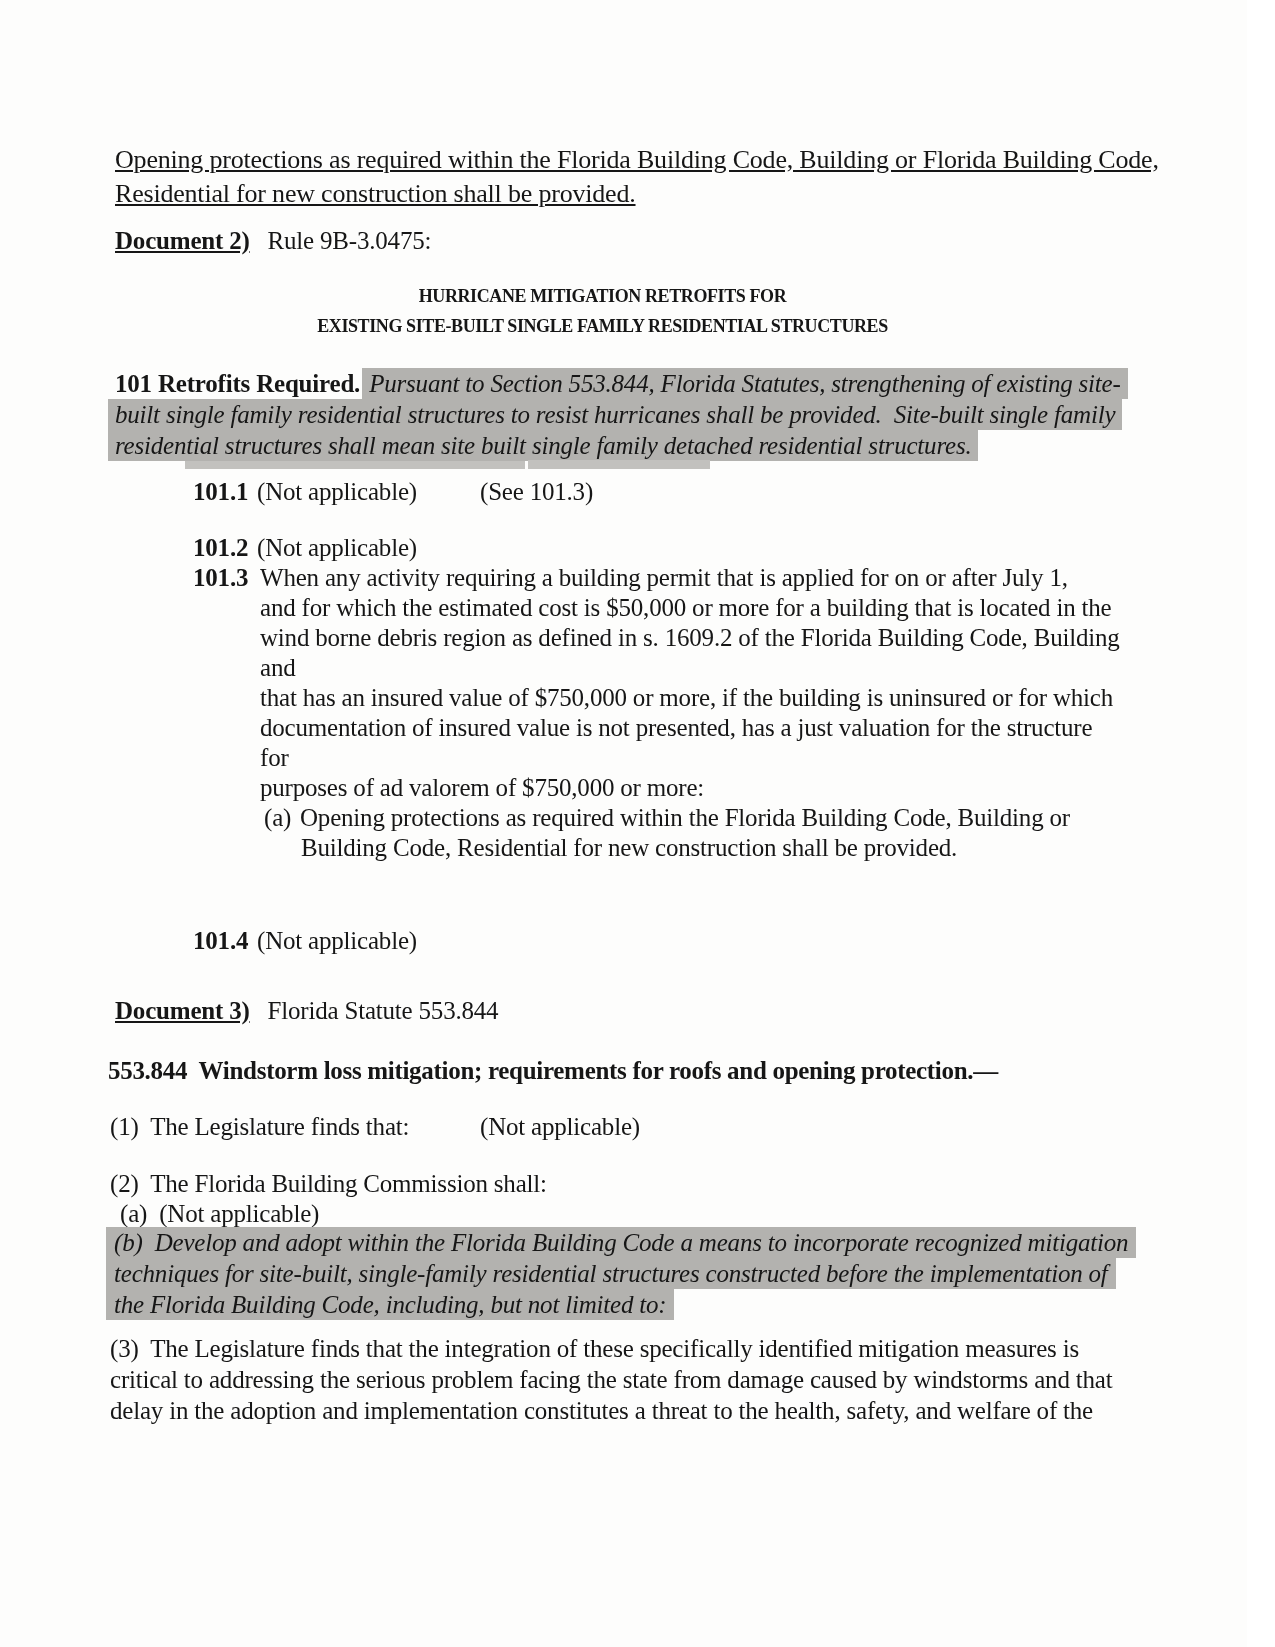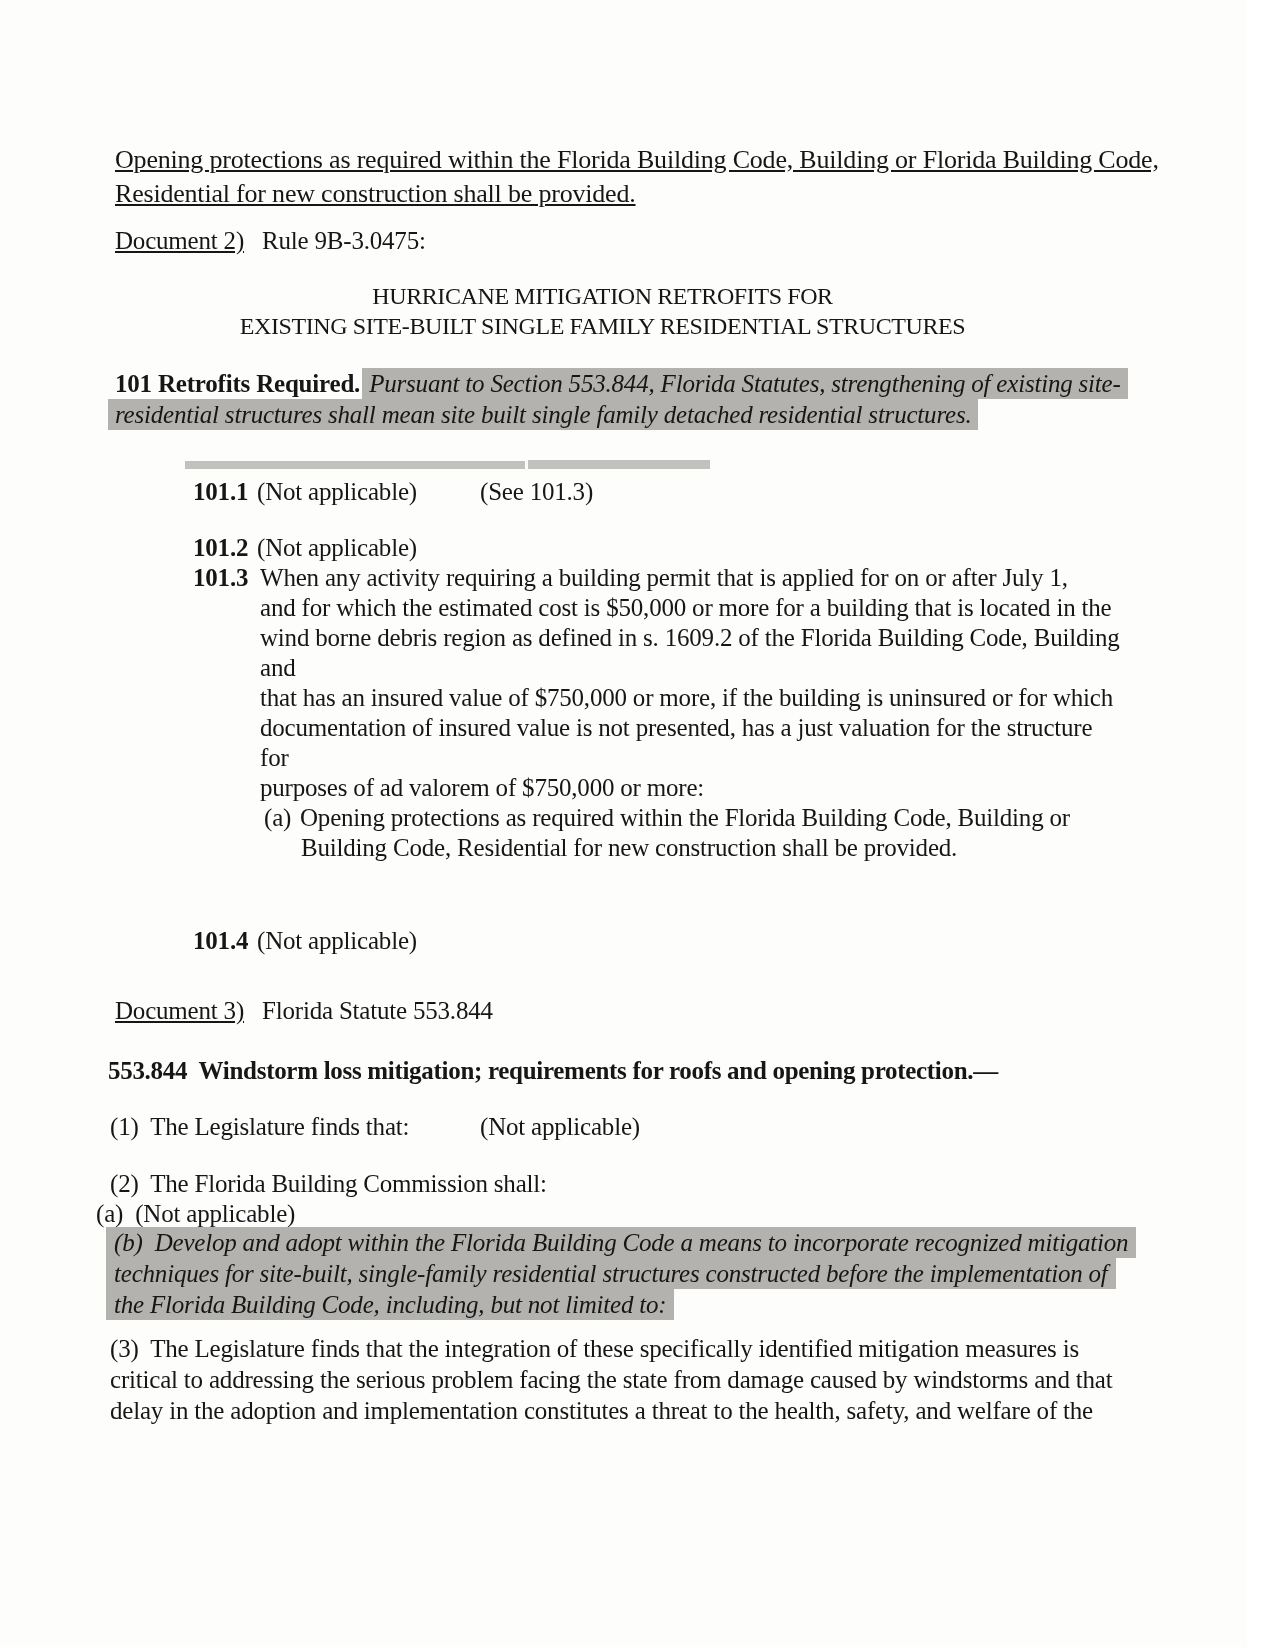--- a/index.html
+++ b/index.html
@@ -15,41 +15,41 @@
     letter-spacing:-0.2px;
     overflow:hidden;
   }
   [data-bind] { white-space:pre; }
   .abs { position:absolute; }
   .b { font-weight:bold; }
   .u { text-decoration:underline; }
   .center { text-align:center; }
   .intro { font-size:26px; line-height:34px; }
   .headings { width:975px; }
-  .head-bold { font-weight:normal; font-size:24px; letter-spacing:-0.4px; }
+  .head-bold { font-weight:bold; font-size:18px; letter-spacing:-0.4px; }
   .hl {
     display:inline-block;
     background:var(--hl, #b3b2af);
     line-height:31px;
     padding:0 7px;
     font-style:italic;
   }
   .hl.flush { margin-left:-7px; }
   .para-hl { line-height:31px; }
   .para-hl > div { height:31px; }
   .item { }
   .item .num { display:inline-block; width:64px; font-weight:bold; }
   .item .see { position:absolute; left:287px; top:0; }
   .block-1013 { line-height:30px; }
   .block-1013 .numlbl { position:absolute; left:0; top:0; font-weight:bold; }
   .block-1013 .lines { margin-left:67px; }
   .suba-first { position:relative; padding-left:40px; }
   .suba-first .suba-num { position:absolute; left:4px; top:0; }
   .suba-cont { padding-left:41px; }
-  .doc-label { font-weight:normal; text-decoration:underline; }
+  .doc-label { font-weight:bold; text-decoration:underline; }
   .doc-ref { margin-left:18px; }
   .statute-head { font-weight:bold; letter-spacing:-0.3px; }
   .p1-note { position:absolute; left:370px; top:0; }
   .scan-artifact { position:absolute; background:#c2c1be; }
 </style>
 </head>
 <body>
 
 <div class="page">
 
@@ -62,20 +62,21 @@
     <span class="doc-label" data-bind="document2.label">Document 2)</span><span class="doc-ref" data-bind="document2.ref">Rule 9B-3.0475:</span>
   </div>
 
   <div class="abs headings center" style="left:115px; top:281px;">
     <div class="head-bold" data-bind="rule_heading.line2">HURRICANE MITIGATION RETROFITS FOR</div>
     <div class="head-bold" data-bind="rule_heading.line3">EXISTING SITE-BUILT SINGLE FAMILY RESIDENTIAL STRUCTURES</div>
   </div>
 
   <div class="abs para-hl" style="left:115px; top:368px;">
     <div><span class="b" data-bind="section_101.label">101 Retrofits Required.</span><span class="hl" style="margin-left:2px;" data-bind="section_101.highlight_lines.0">Pursuant to Section 553.844, Florida Statutes, strengthening of existing site-</span></div>
+    <div><span class="hl flush" data-bind="section_101.highlight_lines.1">built single family residential structures to resist hurricanes shall be provided.  Site-built single family</span></div>
     <div><span class="hl flush" data-bind="section_101.highlight_lines.2">residential structures shall mean site built single family detached residential structures.</span></div>
   </div>
 
   <div class="scan-artifact" style="left:185px; top:461px; width:340px; height:8px;"></div>
   <div class="scan-artifact" style="left:528px; top:460px; width:182px; height:9px;"></div>
 
   <div class="abs item" style="left:193px; top:477px;">
     <span class="num" data-bind="items.r101_1.num">101.1</span><span data-bind="items.r101_1.text">(Not applicable)</span>
     <span class="see" data-bind="items.r101_1.see">(See 101.3)</span>
   </div>
@@ -110,21 +111,21 @@
 
   <div class="abs statute-head" style="left:108px; top:1056px;" data-bind="statute.heading">553.844  Windstorm loss mitigation; requirements for roofs and opening protection.—</div>
 
   <div class="abs" style="left:110px; top:1112px;">
     <span data-bind="statute.p1.text">(1)  The Legislature finds that:</span>
     <span class="p1-note" data-bind="statute.p1.note">(Not applicable)</span>
   </div>
 
   <div class="abs" style="left:110px; top:1169px;" data-bind="statute.p2">(2)  The Florida Building Commission shall:</div>
 
-  <div class="abs" style="left:96px; top:1199px;" data-bind="statute.p2a">(a)  (Not applicable)</div>
+  <div class="abs" style="left:120px; top:1199px;" data-bind="statute.p2a">(a)  (Not applicable)</div>
 
   <div class="abs para-hl" style="left:114px; top:1227px;">
     <div><span class="hl" style="margin-left:-8px; padding:0 8px;" data-bind="statute.p2b_lines.0">(b)  Develop and adopt within the Florida Building Code a means to incorporate recognized mitigation</span></div>
     <div><span class="hl" style="margin-left:-8px; padding:0 8px;" data-bind="statute.p2b_lines.1">techniques for site-built, single-family residential structures constructed before the implementation of</span></div>
     <div><span class="hl" style="margin-left:-8px; padding:0 8px;" data-bind="statute.p2b_lines.2">the Florida Building Code, including, but not limited to:</span></div>
   </div>
 
   <div class="abs" style="left:110px; top:1333px; line-height:31px;">
     <div data-bind="statute.p3_lines.0">(3)  The Legislature finds that the integration of these specifically identified mitigation measures is</div>
     <div data-bind="statute.p3_lines.1">critical to addressing the serious problem facing the state from damage caused by windstorms and that</div>

